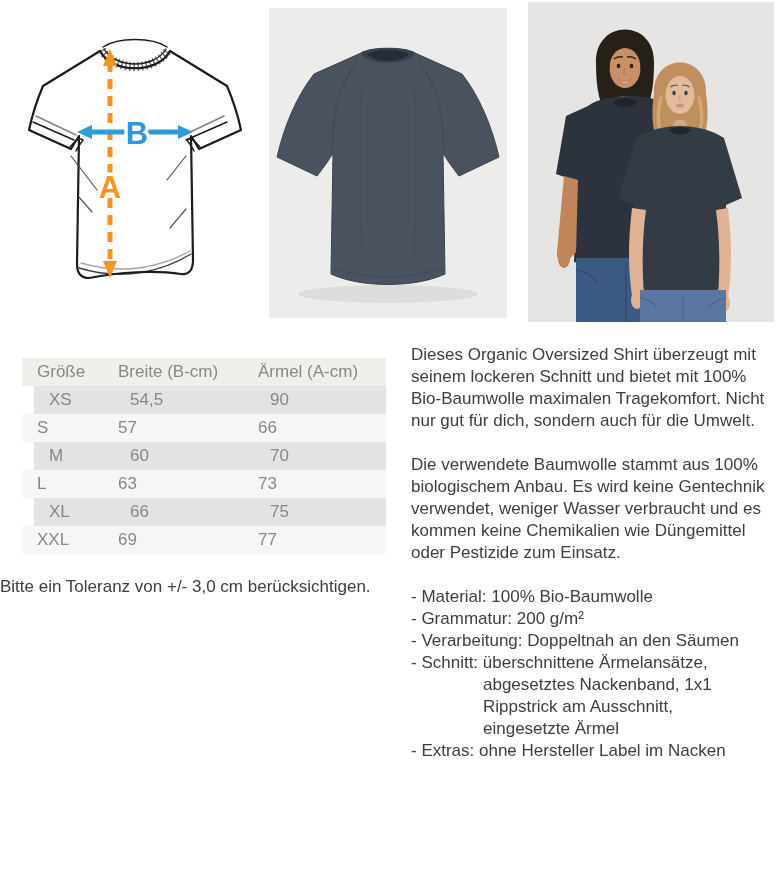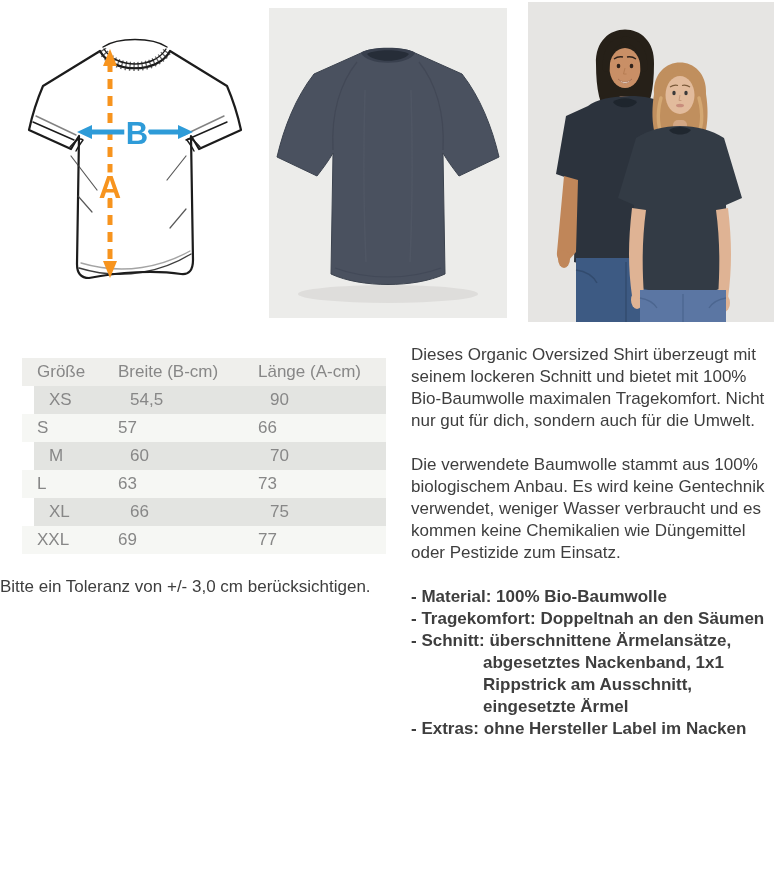--- a/index.html
+++ b/index.html
@@ -21,21 +21,21 @@
   .td{box-sizing:border-box;white-space:nowrap;}
   .c1{width:96px;padding-left:15px;}
   .c2{width:140px;}
   .c3{width:108px;}
 
   .note{position:absolute;left:0;top:577px;font-size:17px;color:#3e3e3e;}
 
   
   .description{position:absolute;left:411px;top:344px;width:360px;font-size:17px;line-height:22px;color:#3e3e3e;}
   .description p{margin:0 0 22px 0;hyphens:manual;}
-  .details .line{line-height:22px;white-space:nowrap;font-weight:bold;}
+  .details .line{line-height:22px;white-space:nowrap;}
   .details .indent{padding-left:72px;}
 
   
   .dim-label{font-family:"Liberation Sans",sans-serif;font-weight:bold;font-size:31px;
              paint-order:stroke;stroke:#ffffff;stroke-width:7px;stroke-linejoin:round;}
   .outline{fill:#ffffff;stroke:#1c1c1c;stroke-width:2.2;stroke-linejoin:round;stroke-linecap:round;}
   .thin{fill:none;stroke:#1c1c1c;stroke-width:1.4;stroke-linecap:round;}
   .wrinkle{fill:none;stroke:#3c3c3c;stroke-width:1.2;stroke-linecap:round;opacity:.85;}
 </style>
 </head>
@@ -151,21 +151,21 @@
         <rect x="112" y="288" width="86" height="32" fill="#5b76a3"></rect>
         <path d="M155,292 L155,320 M112,296 q12,2 17,10 M198,296 q-12,2 -17,10" fill="none" stroke="#4c6690" stroke-width="1.3"></path>
       </g>
     </svg>
   </div>
 
   <div class="size-table">
     <div class="tr head">
       <div class="td c1">Größe</div>
       <div class="td c2">Breite (B-cm)</div>
-      <div class="td c3">Länge (A-cm)</div>
+      <div class="td c3">Ärmel (A-cm)</div>
     </div>
     <div class="tr odd">
       <div class="td c1">XS</div>
       <div class="td c2">54,5</div>
       <div class="td c3">90</div>
     </div>
     <div class="tr even">
       <div class="td c1">S</div>
       <div class="td c2">57</div>
       <div class="td c3">66</div>
@@ -192,21 +192,22 @@
     </div>
   </div>
 
   <div class="note">Bitte ein Toleranz von +/- 3,0 cm berücksichtigen.</div>
 
   <div class="description">
     <p>Dieses Organic Oversized Shirt überzeugt mit seinem lockeren Schnitt und bietet mit 100% Bio-Baumwolle maximalen Tragekomfort. Nicht nur gut für dich, sondern auch für die Umwelt.</p>
     <p>Die verwendete Baumwolle stammt aus 100% biologischem Anbau. Es wird keine Gentech­nik verwendet, weniger Wasser verbraucht und es kommen keine Chemikalien wie Dün­gemittel oder Pestizide zum Einsatz.</p>
     <div class="details">
       <div class="line">- Material: 100% Bio-Baumwolle</div>
-      <div class="line">- Tragekomfort: Doppeltnah an den Säumen</div>
+      <div class="line">- Grammatur: 200 g/m²</div>
+      <div class="line">- Verarbeitung: Doppeltnah an den Säumen</div>
       <div class="line">- Schnitt: überschnittene Ärmelansätze,</div>
       <div class="line indent">abgesetztes Nackenband, 1x1</div>
       <div class="line indent">Rippstrick am Ausschnitt,</div>
       <div class="line indent">eingesetzte Ärmel</div>
       <div class="line">- Extras: ohne Hersteller Label im Nacken</div>
     </div>
   </div>
 
 </div>
 

